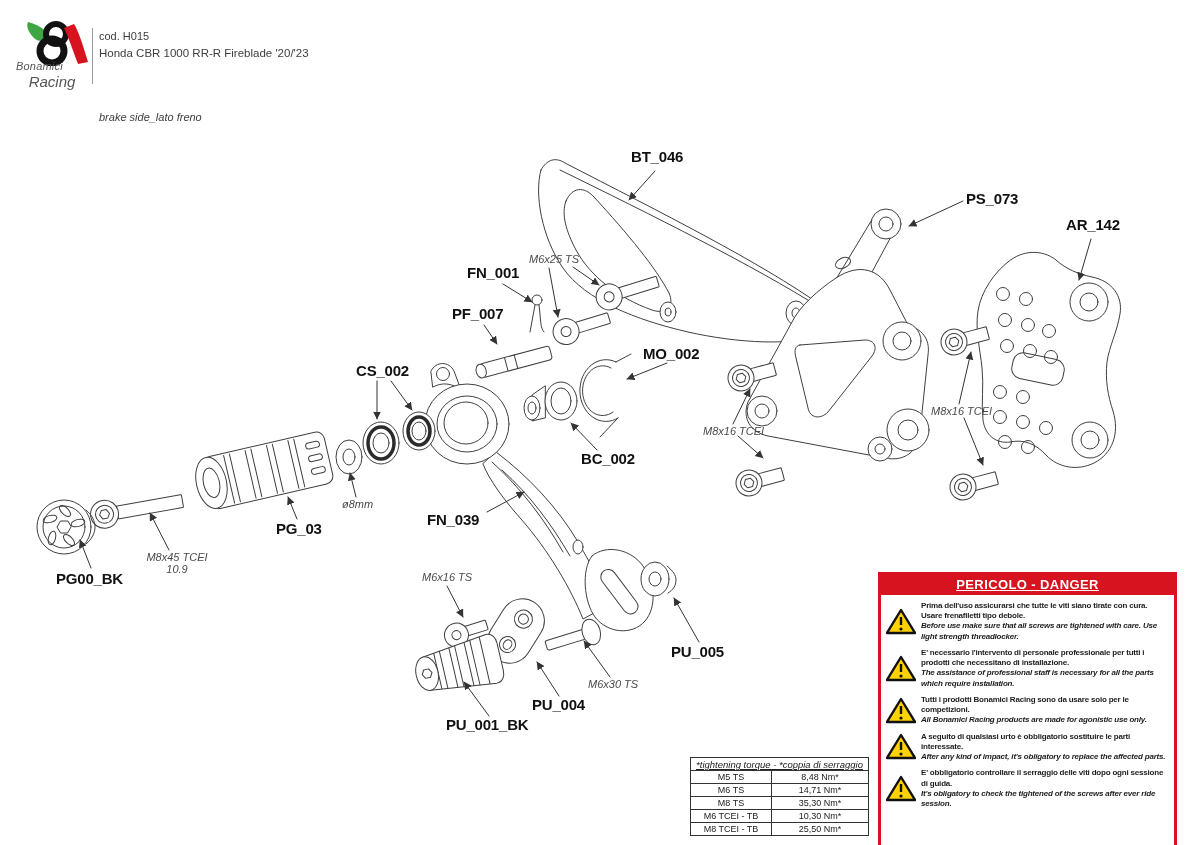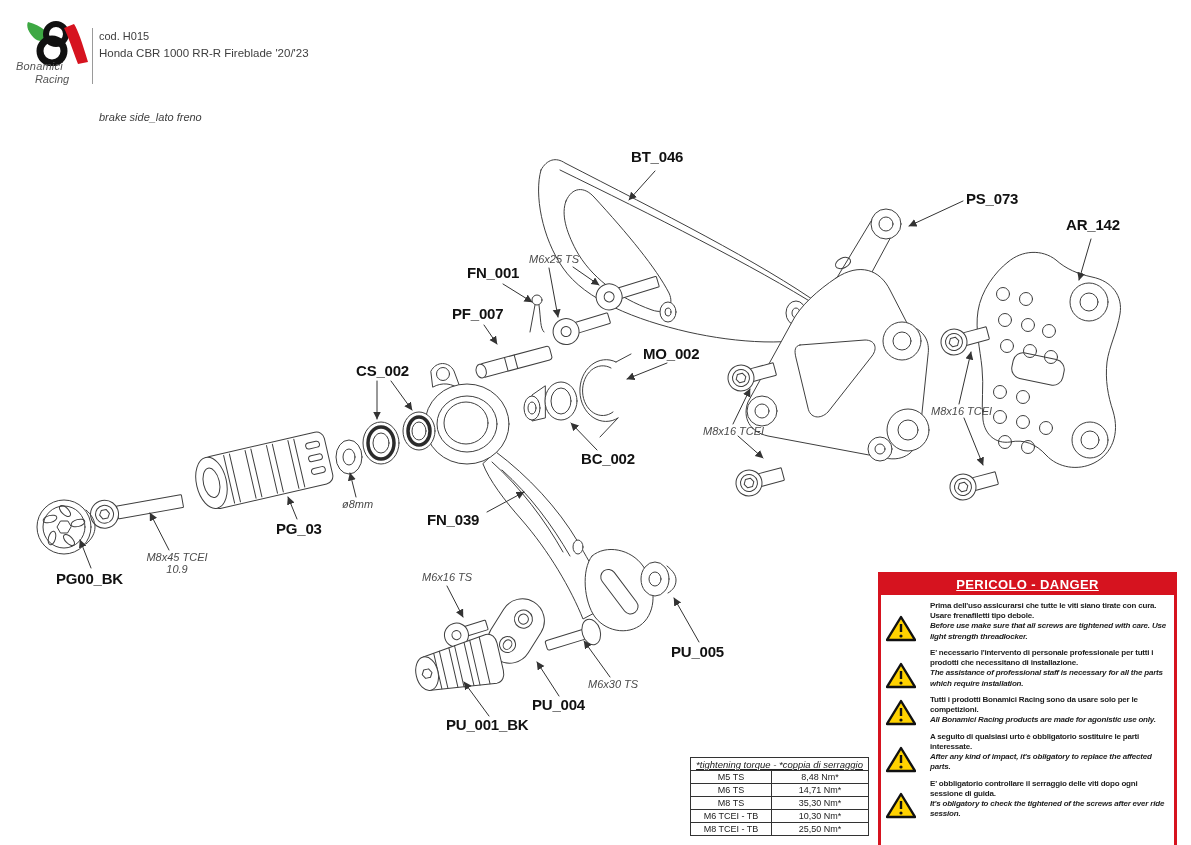--- a/index.html
+++ b/index.html
@@ -4,21 +4,21 @@
 <style>
   html,body{margin:0;padding:0;background:#fff;}
   .canvas{position:relative;width:1191px;height:845px;background:#fff;overflow:hidden;
           font-family:"Liberation Sans",sans-serif;}
   .art{position:absolute;left:0;top:0;}
   
   .logo{position:absolute;left:14px;top:20px;}
   .brand1{position:absolute;left:16px;top:60px;width:72px;text-align:left;
           font-style:italic;font-size:11px;color:#555;letter-spacing:.2px;}
   .brand2{position:absolute;left:16px;top:73px;width:72px;text-align:center;
-          font-style:italic;font-size:11px;color:#555;}
+          font-style:italic;font-size:15px;color:#555;}
   .hdiv{position:absolute;left:92px;top:28px;width:1px;height:56px;background:#9a9a9a;}
   .hcode{position:absolute;left:99px;top:30px;font-size:11px;color:#3d3d3d;}
   .hmodel{position:absolute;left:99px;top:47px;font-size:11.5px;color:#3d3d3d;}
   .hside{position:absolute;left:99px;top:63px;font-size:11px;font-style:italic;color:#3d3d3d;margin-top:48px;}
   
   .plabel{position:absolute;font-weight:bold;font-size:15px;color:#111;
           letter-spacing:-.2px;white-space:nowrap;text-align:right;}
   .slabel{position:absolute;font-style:italic;font-size:11px;color:#4a4a4a;
           white-space:nowrap;}
   .slabel.c2{text-align:center;}
@@ -27,21 +27,21 @@
   .torque th,.torque td{border:1px solid #333;color:#222;text-align:center;padding:0 3px;height:12px;}
   .torque th{font-style:italic;font-weight:normal;font-size:9.5px;text-decoration:underline;}
   .torque td{font-size:9px;border-radius:6px;}
   .torque td.szcol{width:74px;}
   
   .danger{position:absolute;left:878px;top:572px;width:299px;height:336px;box-sizing:border-box;
           border:3px solid #d6131f;background:#fff;}
   .danger-title{background:#d6131f;color:#fff;font-weight:bold;font-size:13px;text-align:center;
           text-decoration:underline;padding:2px 0 3px;letter-spacing:.4px;}
   .danger-body{padding:6px 7px 2px 5px;display:flex;flex-direction:column;gap:6px;overflow:hidden;}
-  .ditem{display:flex;gap:14px;align-items:flex-end;}
+  .ditem{display:flex;gap:5px;align-items:center;}
   .tri{flex:0 0 30px;}
   .dtext{font-size:8px;line-height:1.28;letter-spacing:-.2px;color:#1d1d1d;}
   .dtext .it{font-weight:bold;}
   .dtext .en{font-weight:bold;font-style:italic;}
 </style>
 </head>
 <body>
 
 <div class="canvas">
 

